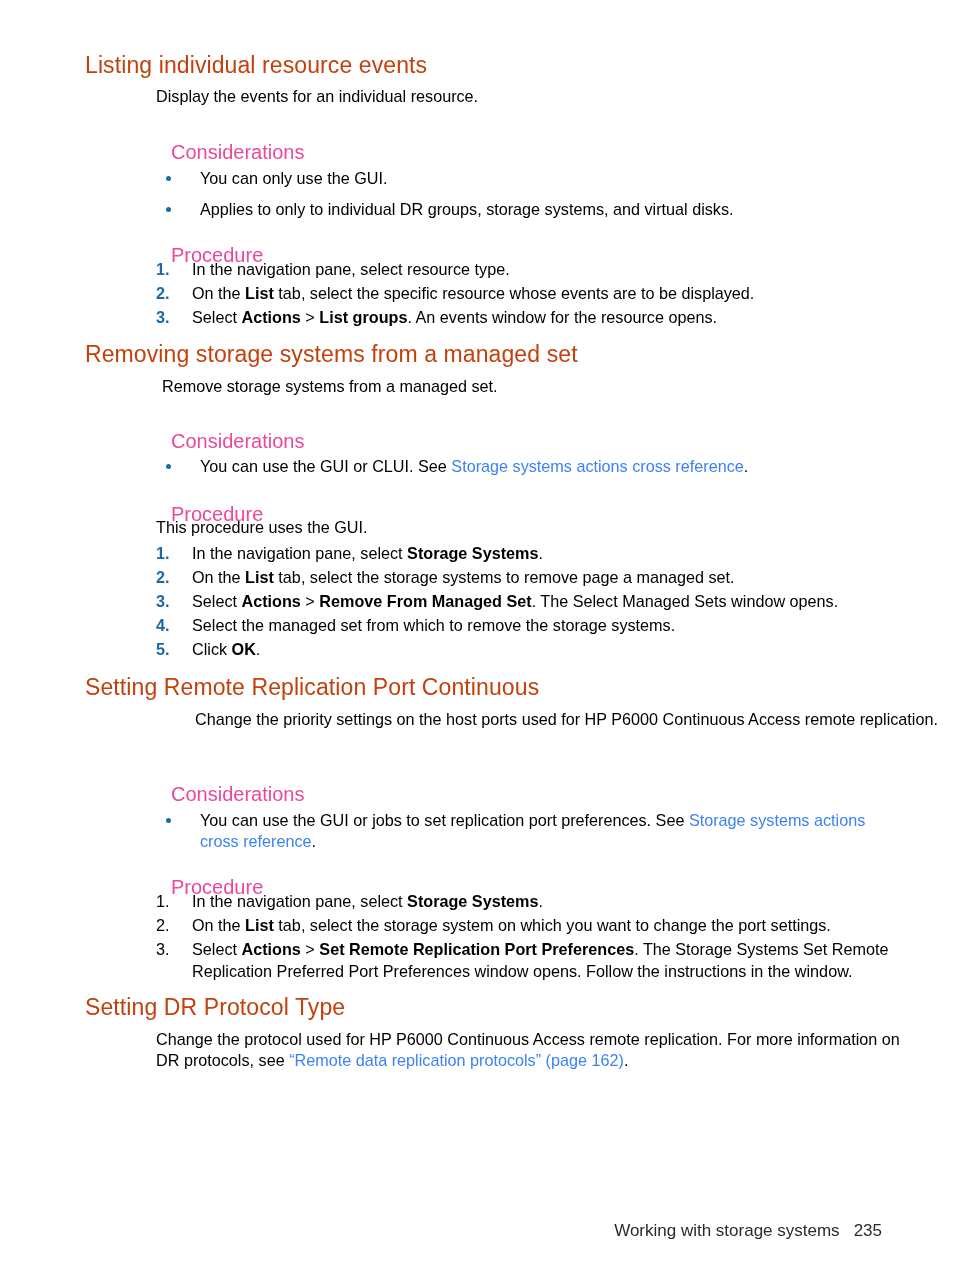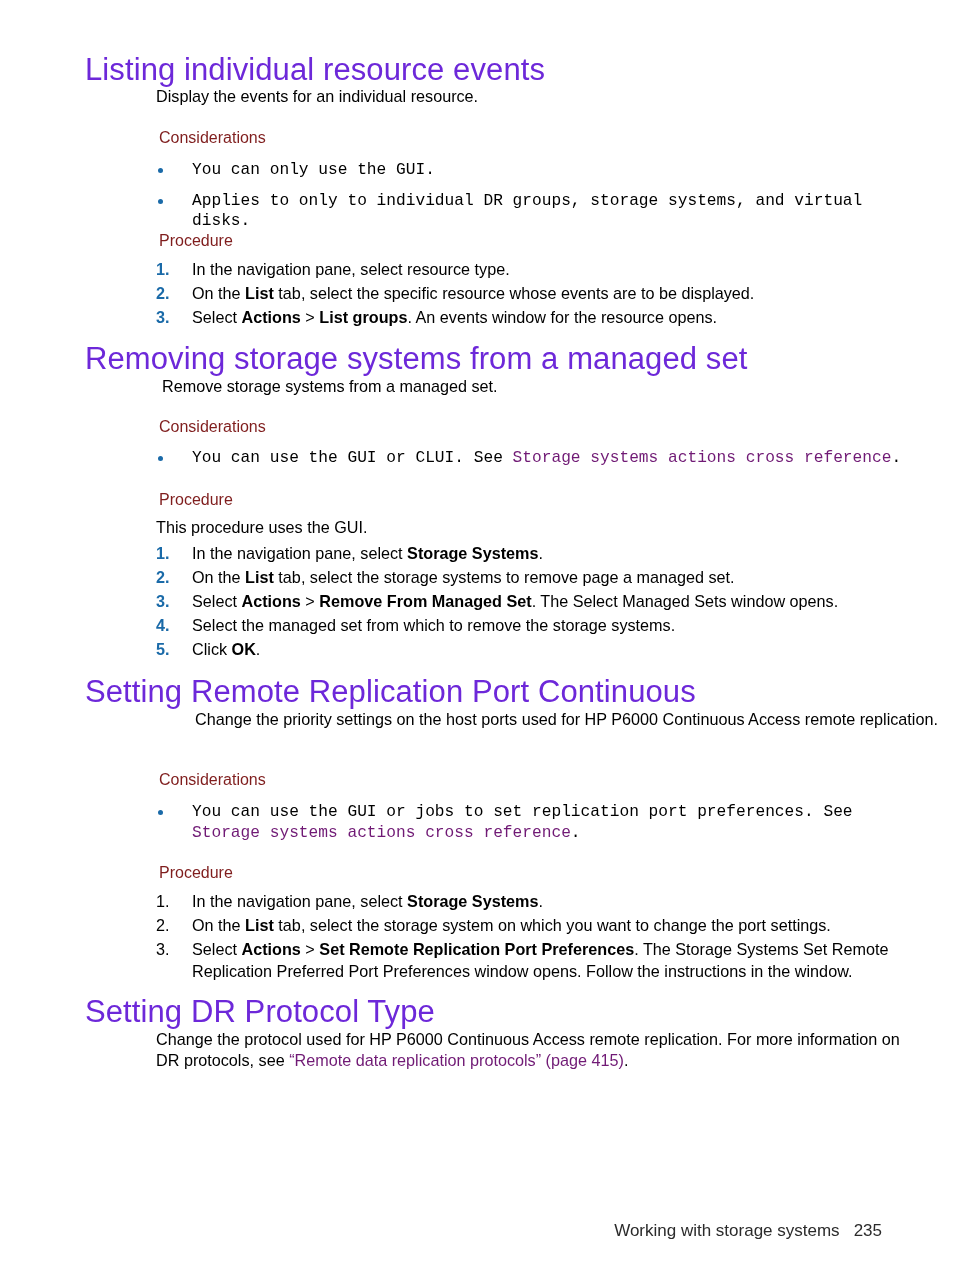--- a/index.html
+++ b/index.html
@@ -18,51 +18,51 @@
 
   .page {
     position: relative;
     width: 954px;
     height: 1271px;
     overflow: hidden;
   }
 
   
   .h1 {
-    color: #6d28d9;
-    font-size: 31px;
+    color: #c2410c;
+    font-size: 23px;
     font-weight: 400;
     letter-spacing: 0.1px;
     margin: 0;
     padding: 0;
     line-height: 1.15;
   }
   .h2 {
-    color: #7f1d1d;
-    font-size: 16px;
+    color: #ec4899;
+    font-size: 20px;
     font-weight: 400;
-    margin: 4px;
+    margin: 16px;
     padding: 0;
     line-height: 1.15;
   }
 
   
   .body {
     font-size: 16.2px;
     line-height: 20.5px;
     color: #000;
   }
   .bold { font-weight: bold; }
-  .link { color: #701a75; }
+  .link { color: #3b82f6; }
 
   
   .blk { position: absolute; }
 
   
-  .bullets { position: absolute; margin: 0; padding: 0; list-style: none; font-family: Liberation Mono, monospace; }
+  .bullets { position: absolute; margin: 8px; padding: 0; list-style: none; }
   .bullets li {
     position: relative;
     padding-left: 36px;
     font-size: 16.2px;
     line-height: 20.5px;
     margin-bottom: 10px;
   }
   .bullets li:last-child { margin-bottom: 0; }
   .bullets li::before {
     content: "";
@@ -203,19 +203,19 @@
       <span><span>On the </span><span class="bold">List</span><span> tab, select the storage system on which you want to change the port settings.</span></span>
     </li>
     <li>
       <span class="num">3.</span>
       <span><span>Select </span><span class="bold">Actions</span><span> &gt; </span><span class="bold">Set Remote Replication Port Preferences</span><span>. The Storage Systems Set Remote Replication Preferred Port Preferences window opens. Follow the instructions in the window.</span></span>
     </li>
   </ol>
 
   <h1 class="blk h1" style="left:85px; top:994px;">Setting DR Protocol Type</h1>
 
-  <div class="blk body" style="left:156px; top:1029px; width:748px;"><span>Change the protocol used for HP P6000 Continuous Access remote replication. For more information on DR protocols, see </span><span class="link">“Remote data replication protocols” (page 415)</span><span>.</span></div>
+  <div class="blk body" style="left:156px; top:1029px; width:748px;"><span>Change the protocol used for HP P6000 Continuous Access remote replication. For more information on DR protocols, see </span><span class="link">“Remote data replication protocols” (page 162)</span><span>.</span></div>
 
   <div class="footer">
     <span>Working with storage systems</span><span class="pg">235</span>
   </div>
 
 </div>
 
 </body></html>

